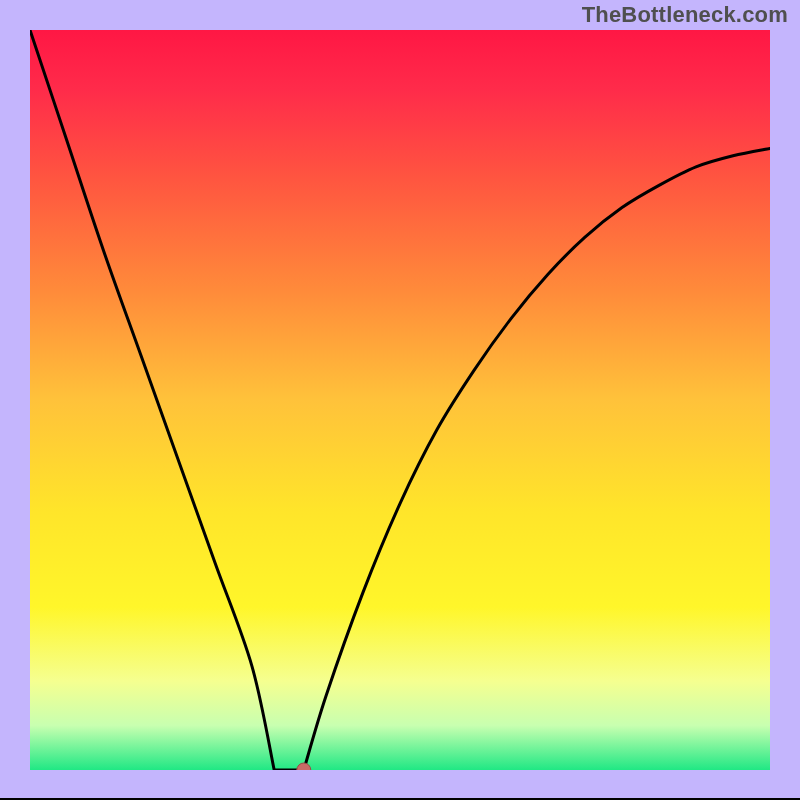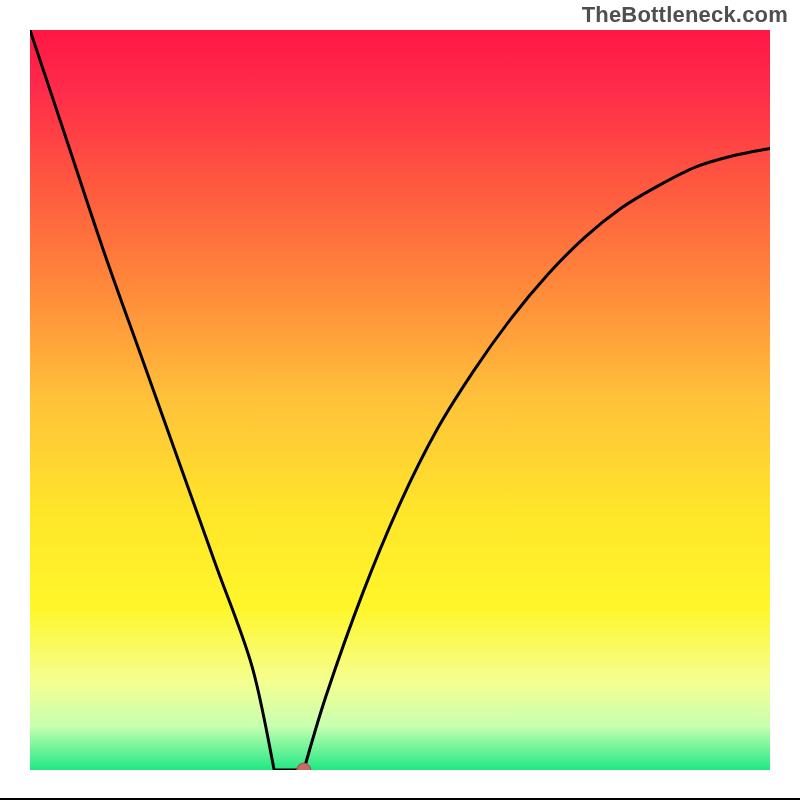--- a/index.html
+++ b/index.html
@@ -7,21 +7,21 @@
     padding: 0;
     width: 800px;
     height: 800px;
     overflow: hidden;
     background: #000;
     font-family: Arial, Helvetica, sans-serif;
   }
   .outer {
     width: 800px;
     height: 798px;
-    background: #ffffff;
+    background: #c4b5fd;
     position: relative;
   }
   .watermark {
     position: absolute;
     top: 2px;
     right: 12px;
     color: #4f4f4f;
     font-size: 22px;
     font-weight: bold;
     letter-spacing: 0.2px;

